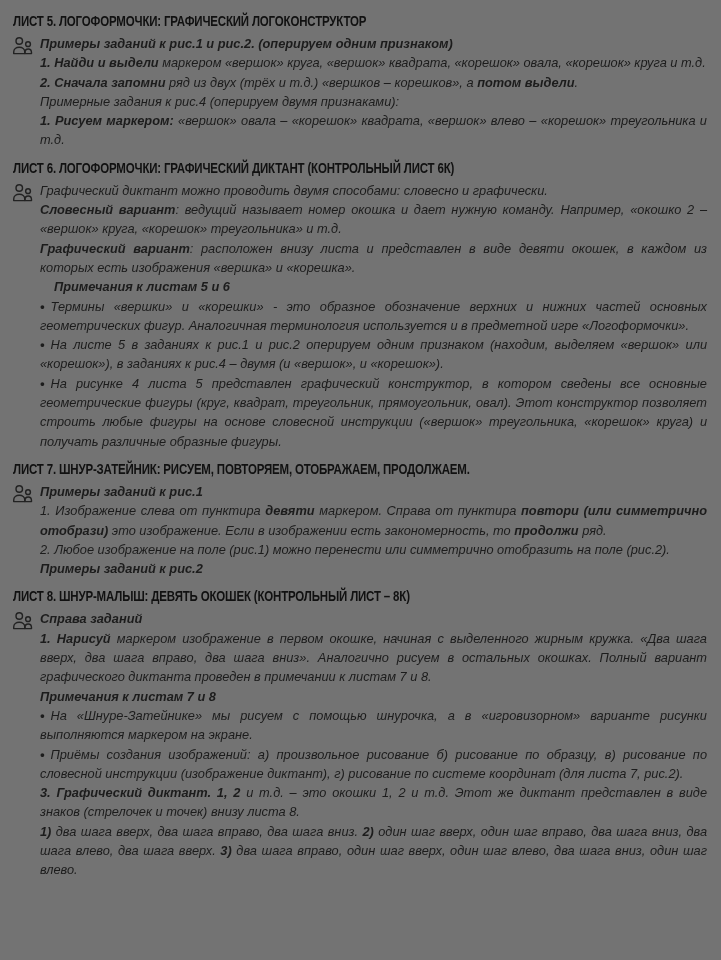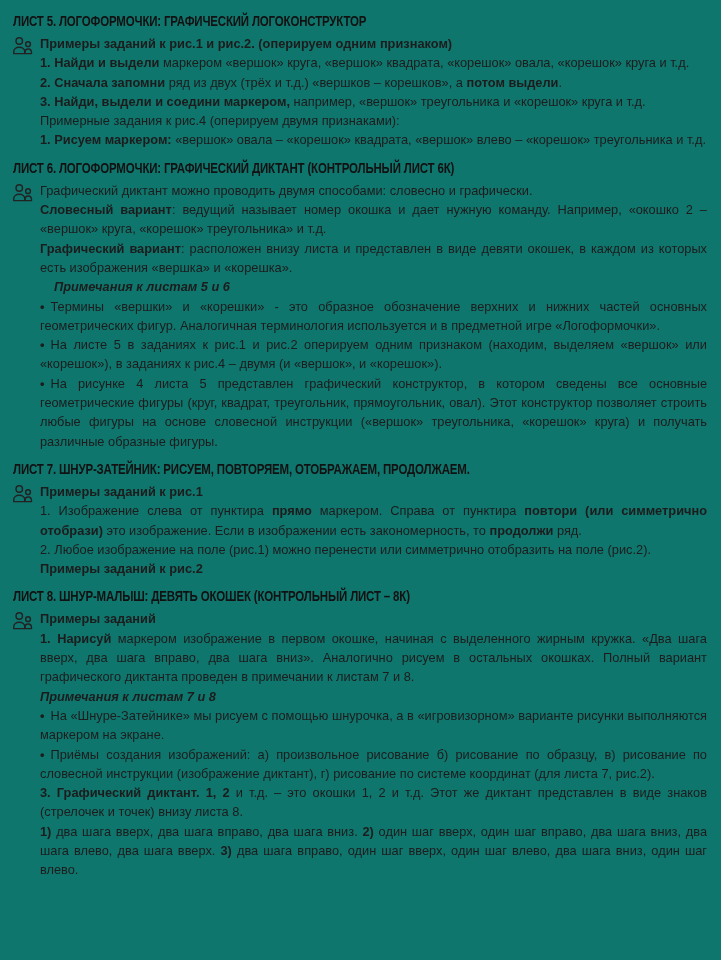--- a/index.html
+++ b/index.html
@@ -1,35 +1,35 @@
 <!DOCTYPE html>
 <html lang="ru"><head>
 <meta charset="utf-8">
 <style>
   html,body { margin:0; padding:0; background:#e8e8e8; }
   .page {
     position:relative; width:721px; height:960px; margin:0 auto;
-    background:#0f766e; overflow:hidden;
+    background:#737373; overflow:hidden;
     font-family:"Liberation Sans", sans-serif; color:#1c1c1c;
   }
   main.doc { position:absolute; top:9px; left:13px; right:14px; }
 
   h2.heading {
     margin:10px 0 4px 0;
     font-size:14px; font-weight:bold; line-height:17px;
     color:#111; letter-spacing:-0.2px; white-space:nowrap;
     transform:scaleX(0.82); transform-origin:left center;
   }
   section.sec:first-child h2.heading { margin-top:4px; }
 
   .sec-body { margin-left:27px; }
 
   p.blk {
     margin:0; font-size:12.8px; line-height:19.3px;
-    text-align:justify; position:relative;
+    text-align:justify; position:relative;font-style:italic;
   }
   p.blk.bold { font-weight:bold; }
   p.note { font-style:italic; font-weight:bold; text-align:left; }
   p.ind  { margin-left:14px; }
   .b { font-weight:bold; }
   .i { font-style:italic; }
 
   .icon {
     position:absolute; left:-29px; top:1px; width:23px; height:21px;
     display:inline-block;
@@ -58,21 +58,20 @@
           <p class="blk lead bold"><span class="icon">
               <svg width="23" height="21" viewBox="0 0 24 22" fill="none" stroke="#222" stroke-width="1.5" stroke-linejoin="round">
                 <circle cx="8.6" cy="6.2" r="3.4"></circle>
                 <path d="M2.8 19.5 v-1.6 c0-3 2.6-5 5.8-5 s5.8 2 5.8 5 v1.6 z"></path>
                 <circle cx="17.8" cy="9.6" r="2.5"></circle>
                 <path d="M14.6 19.5 v-1.2 c0-2.2 1.5-3.7 3.4-3.7 s3.4 1.5 3.4 3.7 v1.2 z"></path>
               </svg>
             </span><span class="b">Примеры заданий к рис.1 и рис.2. (оперируем одним признаком)</span></p>
           <p class="blk para"><span class="b">1. Найди и выдели </span><span>маркером «вершок» круга, «вершок» квадрата, «корешок» овала, «корешок» круга и т.д.</span></p>
           <p class="blk para"><span class="b">2. Сначала запомни </span><span>ряд из двух (трёх и т.д.) «вершков – корешков», а </span><span class="b">потом выдели</span><span>.</span></p>
-          <p class="blk para"><span class="b">3. Найди, выдели и соедини маркером, </span><span>например, «вершок» треугольника и «корешок» круга и т.д.</span></p>
           <p class="blk para"><span>Примерные задания к рис.4 (оперируем двумя признаками):</span></p>
           <p class="blk para"><span class="b">1. Рисуем маркером: </span><span>«вершок» овала – «корешок» квадрата, «вершок» влево – «корешок» треугольника и т.д.</span></p>
         </div>
       </section>
       <section class="sec">
         <h2 class="heading">ЛИСТ 6. ЛОГОФОРМОЧКИ: ГРАФИЧЕСКИЙ ДИКТАНТ (КОНТРОЛЬНЫЙ ЛИСТ 6К)</h2>
         <div class="sec-body">
           <p class="blk lead"><span class="icon">
               <svg width="23" height="21" viewBox="0 0 24 22" fill="none" stroke="#222" stroke-width="1.5" stroke-linejoin="round">
                 <circle cx="8.6" cy="6.2" r="3.4"></circle>
@@ -93,36 +92,36 @@
         <h2 class="heading">ЛИСТ 7. ШНУР-ЗАТЕЙНИК: РИСУЕМ, ПОВТОРЯЕМ, ОТОБРАЖАЕМ, ПРОДОЛЖАЕМ.</h2>
         <div class="sec-body">
           <p class="blk lead bold"><span class="icon">
               <svg width="23" height="21" viewBox="0 0 24 22" fill="none" stroke="#222" stroke-width="1.5" stroke-linejoin="round">
                 <circle cx="8.6" cy="6.2" r="3.4"></circle>
                 <path d="M2.8 19.5 v-1.6 c0-3 2.6-5 5.8-5 s5.8 2 5.8 5 v1.6 z"></path>
                 <circle cx="17.8" cy="9.6" r="2.5"></circle>
                 <path d="M14.6 19.5 v-1.2 c0-2.2 1.5-3.7 3.4-3.7 s3.4 1.5 3.4 3.7 v1.2 z"></path>
               </svg>
             </span><span class="b">Примеры заданий к рис.1</span></p>
-          <p class="blk para"><span>1. Изображение слева от пунктира </span><span class="b">прямо</span><span> маркером. Справа от пунктира </span><span class="b">повтори (или симметрично отобрази)</span><span> это изображение. Если в изображении есть закономерность, то </span><span class="b">продолжи</span><span> ряд.</span></p>
+          <p class="blk para"><span>1. Изображение слева от пунктира </span><span class="b">девяти</span><span> маркером. Справа от пунктира </span><span class="b">повтори (или симметрично отобрази)</span><span> это изображение. Если в изображении есть закономерность, то </span><span class="b">продолжи</span><span> ряд.</span></p>
           <p class="blk para"><span>2. Любое изображение на поле (рис.1) можно перенести или симметрично отобразить на поле (рис.2).</span></p>
           <p class="blk para bold"><span class="b">Примеры заданий к рис.2</span></p>
         </div>
       </section>
       <section class="sec">
         <h2 class="heading">ЛИСТ 8. ШНУР-МАЛЫШ: ДЕВЯТЬ ОКОШЕК (КОНТРОЛЬНЫЙ ЛИСТ – 8К)</h2>
         <div class="sec-body">
           <p class="blk lead bold"><span class="icon">
               <svg width="23" height="21" viewBox="0 0 24 22" fill="none" stroke="#222" stroke-width="1.5" stroke-linejoin="round">
                 <circle cx="8.6" cy="6.2" r="3.4"></circle>
                 <path d="M2.8 19.5 v-1.6 c0-3 2.6-5 5.8-5 s5.8 2 5.8 5 v1.6 z"></path>
                 <circle cx="17.8" cy="9.6" r="2.5"></circle>
                 <path d="M14.6 19.5 v-1.2 c0-2.2 1.5-3.7 3.4-3.7 s3.4 1.5 3.4 3.7 v1.2 z"></path>
               </svg>
-            </span><span class="b">Примеры заданий</span></p>
+            </span><span class="b">Справа заданий</span></p>
           <p class="blk para"><span class="b">1. Нарисуй </span><span>маркером изображение в первом окошке, начиная с выделенного жирным кружка. «Два шага вверх, два шага вправо, два шага вниз». Аналогично рисуем в остальных окошках. Полный вариант графического диктанта проведен в примечании к листам 7 и 8.</span></p>
           <p class="blk note"><span class="b i">Примечания к листам 7 и 8</span></p>
           <p class="blk bullet"><span class="bullet-mark">•</span><span>На «Шнуре-Затейнике» мы рисуем с помощью шнурочка, а в «игровизорном» варианте рисунки выполняются маркером на экране.</span></p>
           <p class="blk bullet"><span class="bullet-mark">•</span><span>Приёмы создания изображений: а) произвольное рисование б) рисование по образцу, в) рисование по словесной инструкции (изображение диктант), г) рисование по системе координат (для листа 7, рис.2).</span></p>
           <p class="blk para"><span class="b">3. Графический диктант. 1, 2 </span><span>и т.д. – это окошки 1, 2 и т.д. Этот же диктант представлен в виде знаков (стрелочек и точек) внизу листа 8.</span></p>
           <p class="blk para"><span class="b">1)</span><span> два шага вверх, два шага вправо, два шага вниз. </span><span class="b">2)</span><span> один шаг вверх, один шаг вправо, два шага вниз, два шага влево, два шага вверх. </span><span class="b">3)</span><span> два шага вправо, один шаг вверх, один шаг влево, два шага вниз, один шаг влево. </span></p>
         </div>
       </section>
     </main>
 </div>

